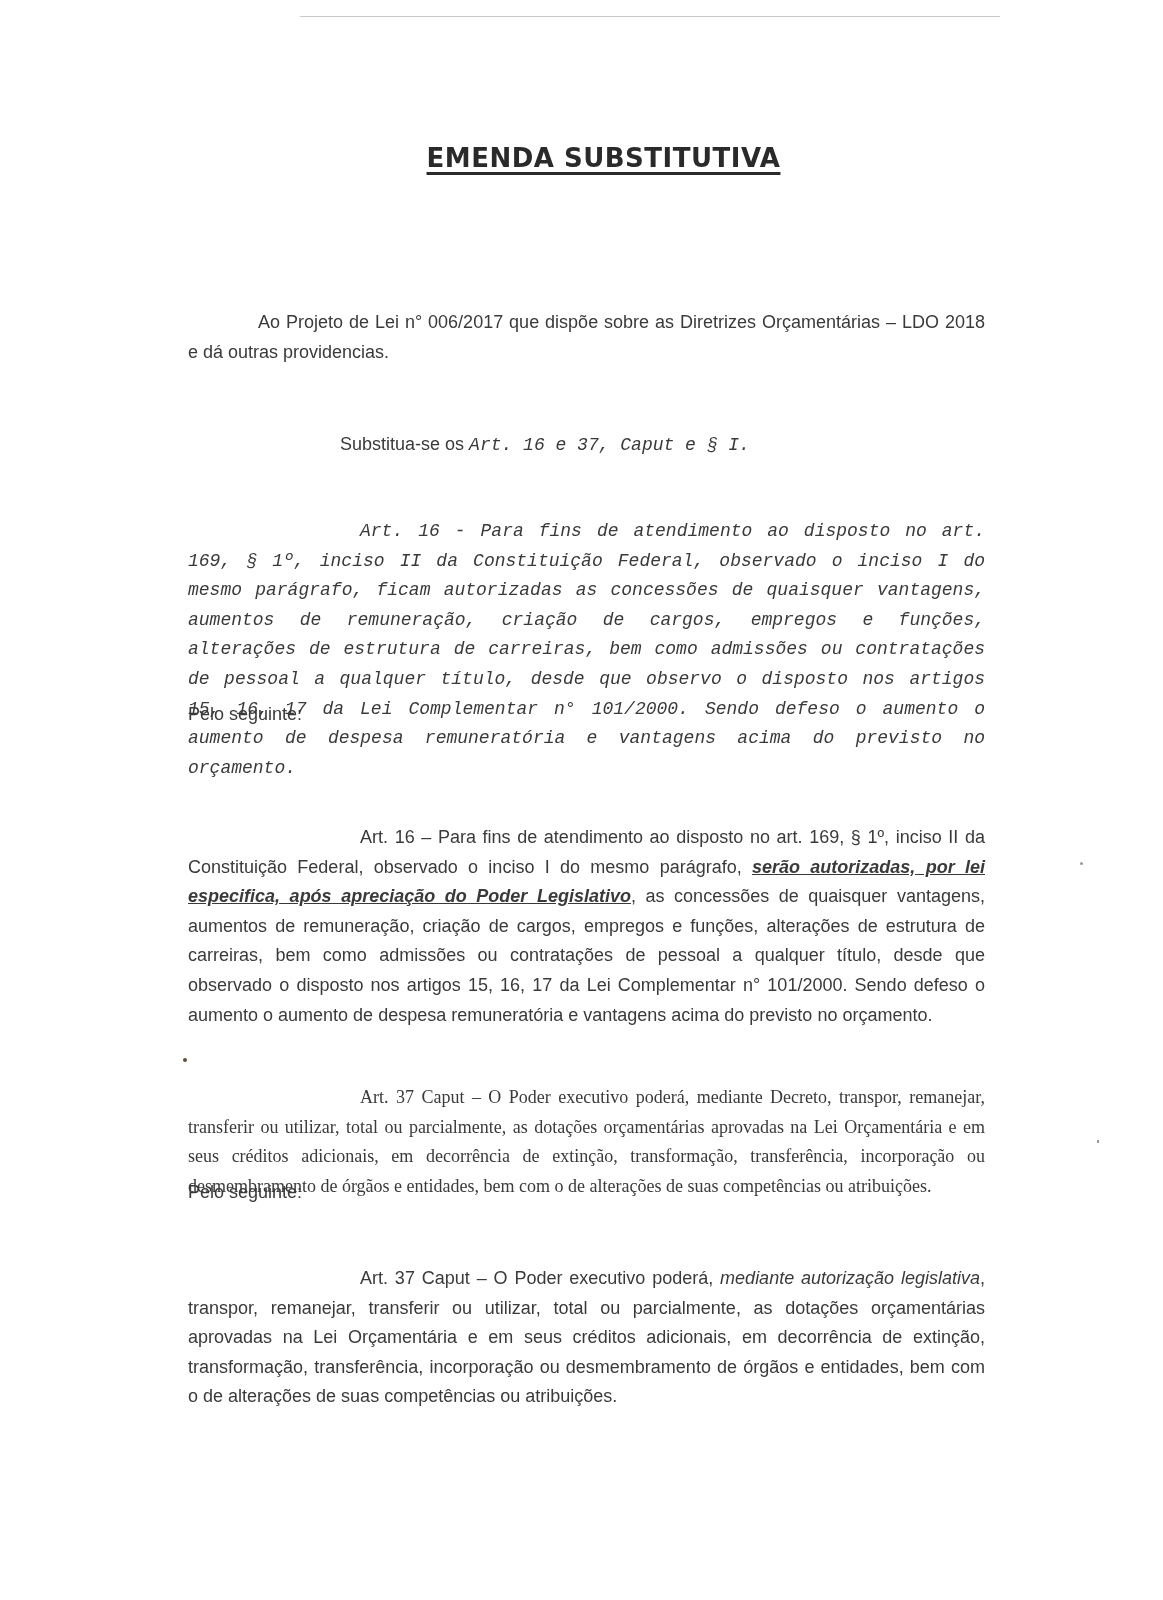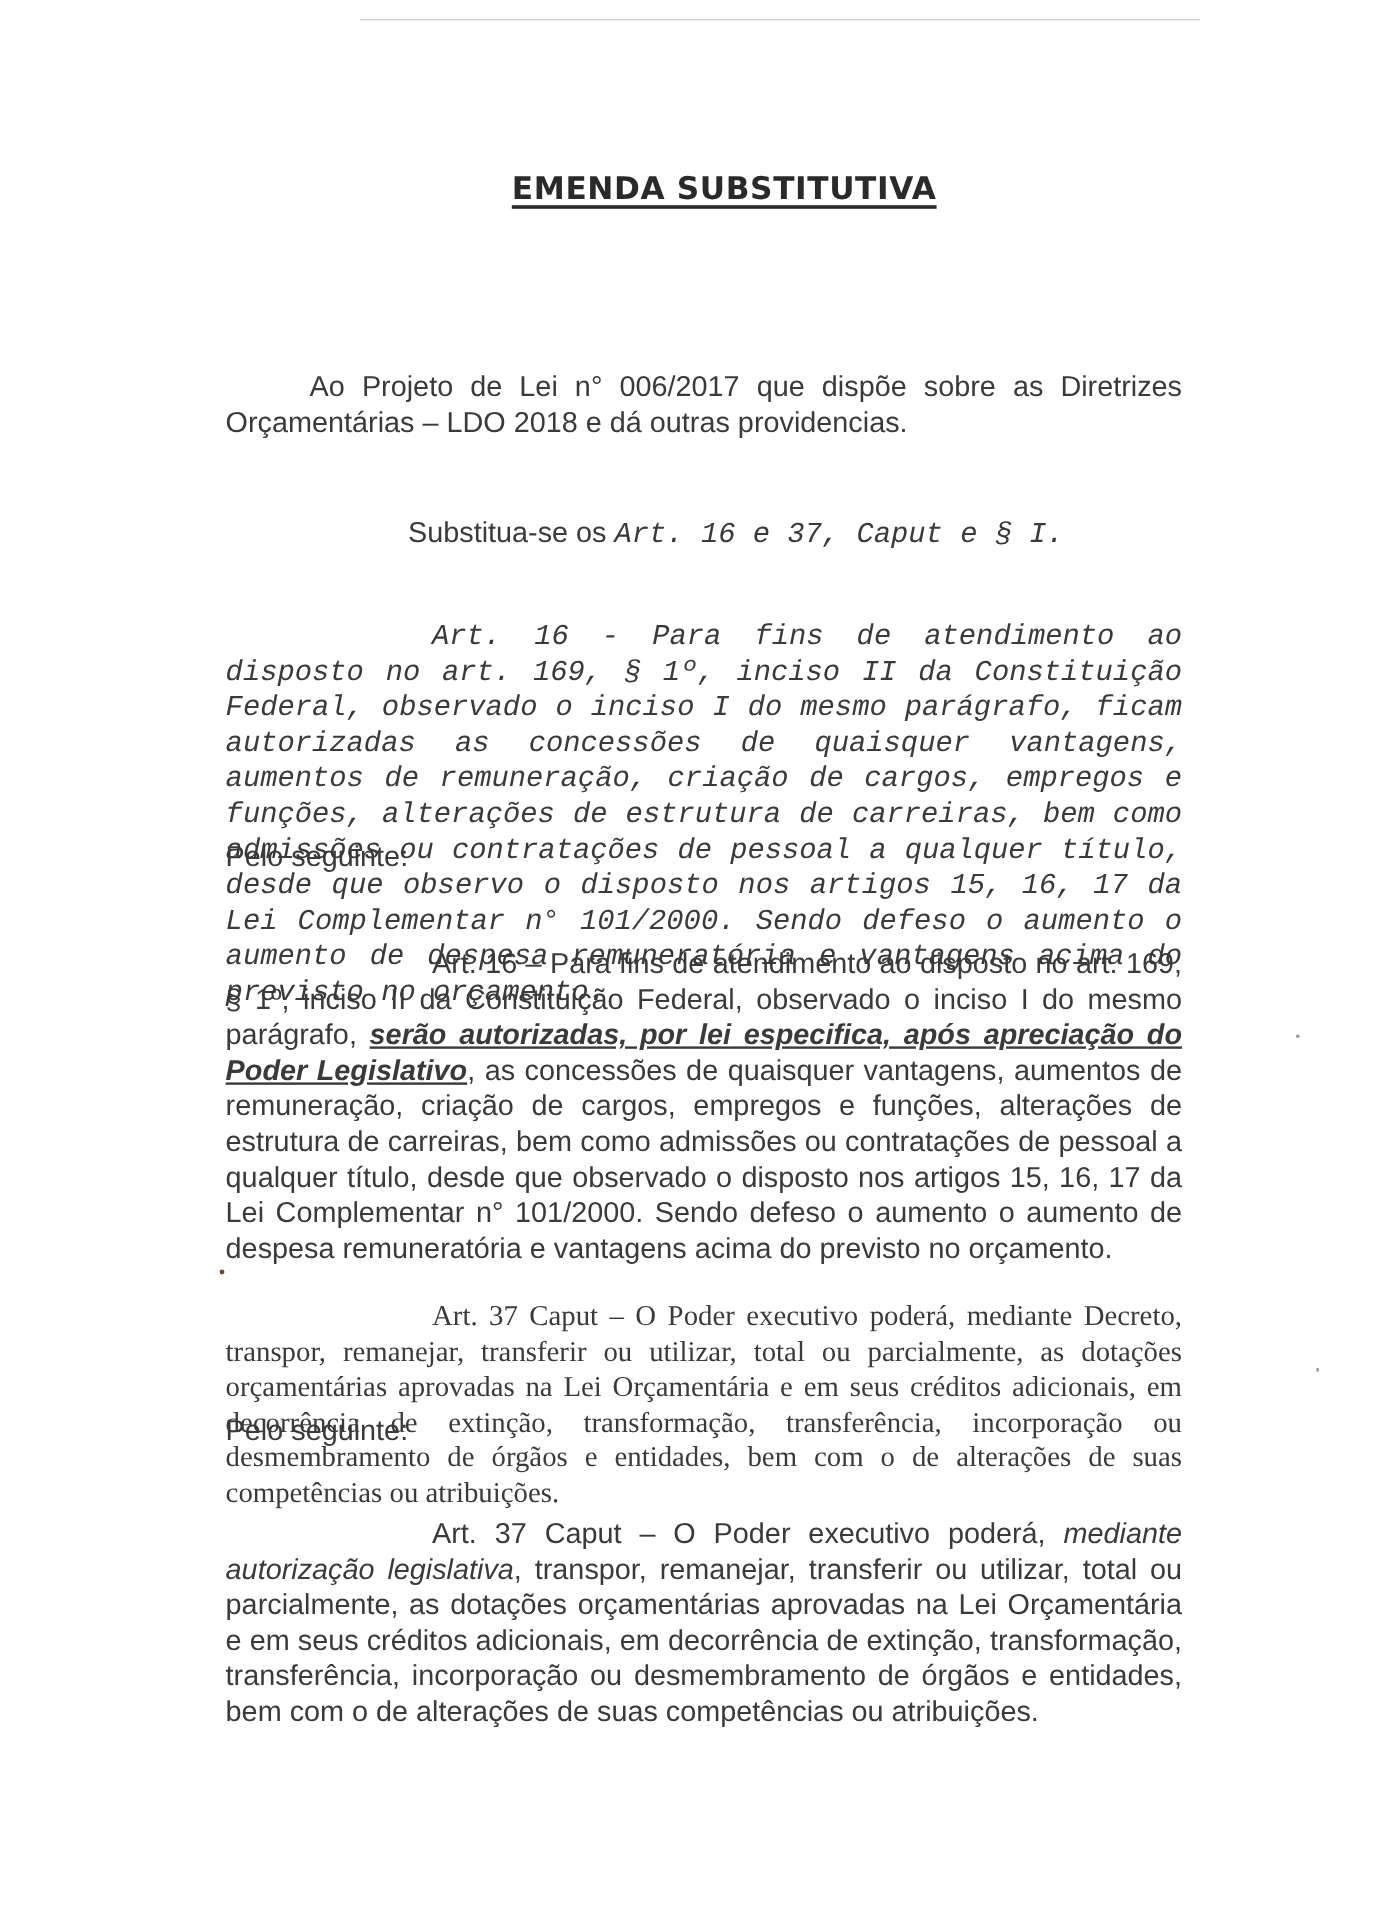--- a/index.html
+++ b/index.html
@@ -3,21 +3,21 @@
 <meta charset="utf-8">
 <style>
   html, body { margin: 0; padding: 0; background: #ffffff; }
   body { width: 1163px; height: 1600px; position: relative; overflow: hidden;
          font-family: "Liberation Sans", sans-serif; color: #3a3a3a; }
   .topline { position: absolute; left: 300px; top: 16px; width: 700px; height: 1px; background: #c9c9c9; }
   .title { position: absolute; left: 0; width: 100%; top: 143px; text-align: center;
            font-family: "DejaVu Sans", sans-serif; font-weight: bold; font-size: 26px;
            color: #2a2a2a; letter-spacing: 0.5px; margin-left: 22px; }
   .title span { text-decoration: underline; text-decoration-thickness: 3px; text-underline-offset: 5px; }
-  .page { position: absolute; left: 188px; width: 797px; font-size: 24px; line-height: 29.6px; }
+  .page { position: absolute; left: 188px; width: 797px; font-size: 18px; line-height: 29.6px; }
   .p { text-align: justify; margin: 0; }
   .indent { text-indent: 172px; margin-top: 37px; }
   .indent-small { text-indent: 70px; }
   .center { text-align: left; }
   .it { font-style: italic; font-family: Liberation Mono, monospace; }
   .bu { font-weight: bold; font-style: italic; text-decoration: underline; }
   .bi { font-weight: normal; font-style: italic; }
   .mark { position: absolute; background: #999; }
 </style>
 </head>
@@ -36,21 +36,21 @@
 </div>
 
 <div class="page" style="top:480px;">
   <p class="p indent it">Art. 16 - Para fins de atendimento ao disposto no art. 169, § 1º, inciso II da Constituição Federal, observado o inciso I do mesmo parágrafo, ficam autorizadas as concessões de quaisquer vantagens, aumentos de remuneração, criação de cargos, empregos e funções, alterações de estrutura de carreiras, bem como admissões ou contratações de pessoal a qualquer título, desde que observo o disposto nos artigos 15, 16, 17 da Lei Complementar n° 101/2000. Sendo defeso o aumento o aumento de despesa remuneratória e vantagens acima do previsto no orçamento.</p>
 </div>
 
 <div class="page center" style="top:700px;">
   <p class="p center">Pelo seguinte:</p>
 </div>
 
-<div class="page" style="top:752px;">
+<div class="page" style="top:786px;">
   <p class="p indent"><span>Art. 16 – Para fins de atendimento ao disposto no art. 169, § 1º, inciso II da Constituição Federal, observado o inciso I do mesmo parágrafo, </span><span class="bu">serão autorizadas, por lei especifica, após apreciação do Poder Legislativo</span><span>, as concessões de quaisquer vantagens, aumentos de remuneração, criação de cargos, empregos e funções, alterações de estrutura de carreiras, bem como admissões ou contratações de pessoal a qualquer título, desde que observado o disposto nos artigos 15, 16, 17 da Lei Complementar n° 101/2000. Sendo defeso o aumento o aumento de despesa remuneratória e vantagens acima do previsto no orçamento.</span></p>
 </div>
 
 <div class="page" style="top:1046px;font-family:Liberation Serif, serif;">
   <p class="p indent">Art. 37 Caput – O Poder executivo poderá, mediante Decreto, transpor, remanejar, transferir ou utilizar, total ou parcialmente, as dotações orçamentárias aprovadas na Lei Orçamentária e em seus créditos adicionais, em decorrência de extinção, transformação, transferência, incorporação ou desmembramento de órgãos e entidades, bem com o de alterações de suas competências ou atribuições.</p>
 </div>
 
 <div class="page center" style="top:1178px;">
   <p class="p center">Pelo seguinte:</p>
 </div>

